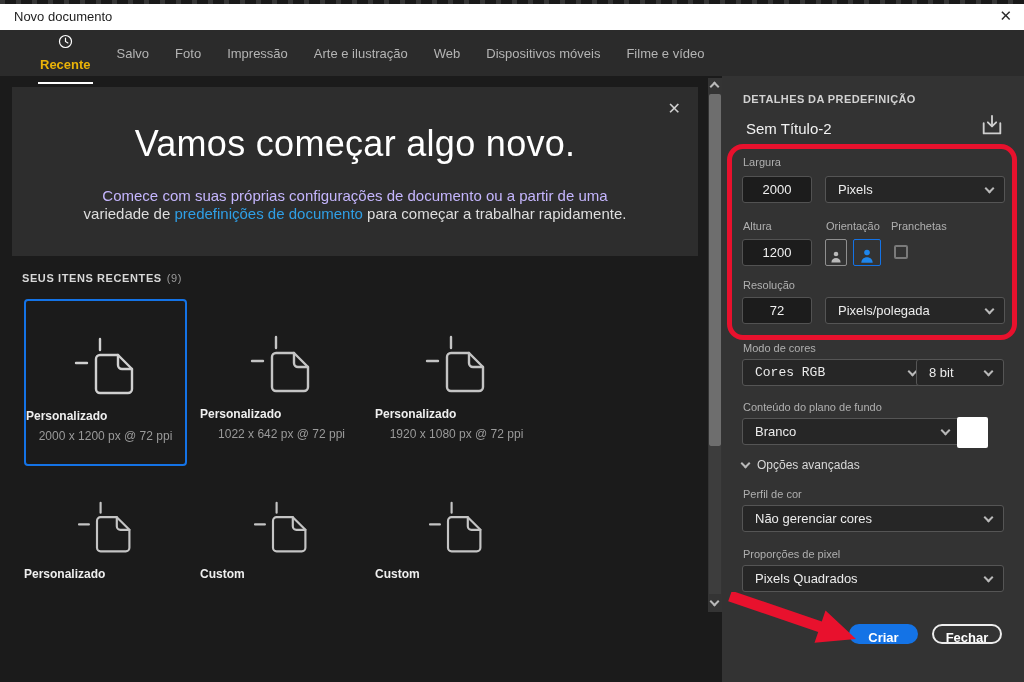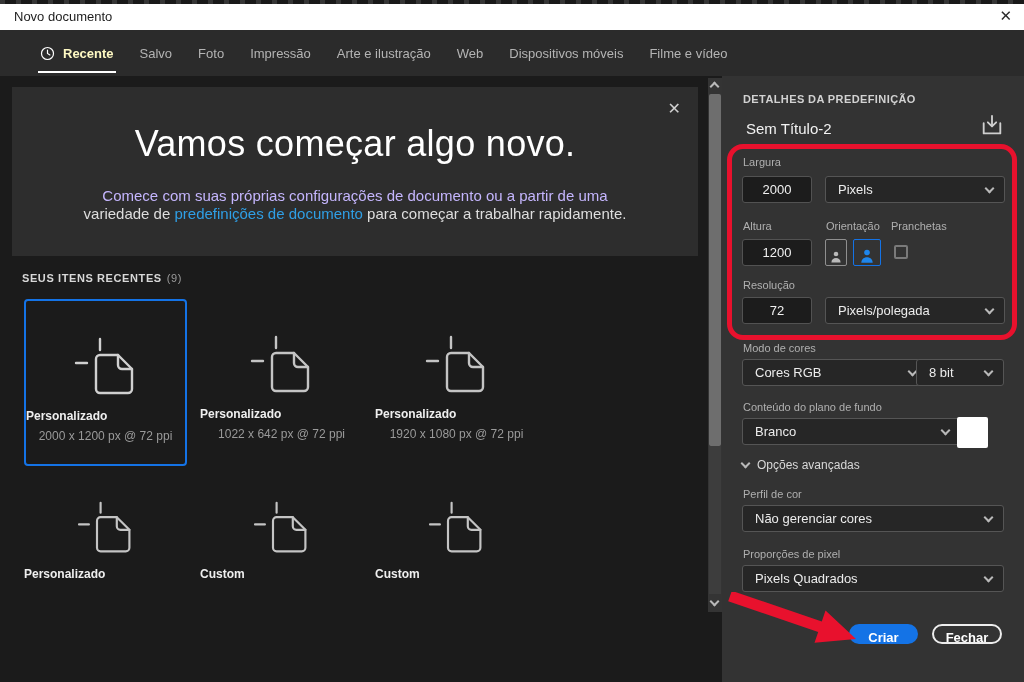--- a/index.html
+++ b/index.html
@@ -12,21 +12,21 @@
 
   
   .titlebar { position:absolute; left:0; top:4px; width:1024px; height:26px; background:#ffffff; }
   .titlebar .t { position:absolute; left:14px; top:5px; font-size:13px; color:#1d1d1d; }
   .titlebar .x { position:absolute; right:12px; top:3px; font-size:15px; color:#2b2b2b; cursor:default; }
 
   
   .tabbar { position:absolute; left:0; top:30px; width:1024px; height:46px; background:#2b2b2b;
     display:flex; align-items:center; padding-left:40px; gap:26px; }
   .tab { font-size:13px; color:#b4b4b4; white-space:nowrap; }
-  .tab.active { color:#fef9c3; font-weight:bold; display:inline-flex; align-items:center; gap:8px; position:relative; }
+  .tab.active { color:#eab308; font-weight:bold; display:inline-flex; align-items:center; gap:8px; position:relative;flex-direction:column; }
   .tab.active::after { content:""; position:absolute; left:-2px; right:-2px; bottom:-12px; height:2px; background:#fff; }
 
   
   .banner { position:absolute; left:12px; top:87px; width:686px; height:169px; background:#2d2d2d; }
   .banner .bx { position:absolute; right:17px; top:12px; font-size:16px; color:#cfcfcf; }
   .banner h1 { position:absolute; top:36px; left:0; width:100%; text-align:center;
     color:#fff; font-size:36px; font-weight:500; letter-spacing:.3px; }
   .banner .d1 { position:absolute; top:100px; left:0; width:100%; text-align:center; color:#c4b5fd; font-size:15px; }
   .banner .d2 { position:absolute; top:118px; left:0; width:100%; text-align:center; color:#dedede; font-size:15px; }
   .banner .lnk { color:#2f9fe6; }
@@ -245,21 +245,21 @@
           <path d="M3.5 23c0-5 3.8-8.2 8.5-8.2s8.5 3.2 8.5 8.2z" fill="#1e86ec"></path>
         </svg>
     </div>
     <div class="checkbox"></div>
 
     <div class="flabel" style="left:21px; top:203px;">Resolução</div>
     <div class="inputbox" style="left:20px; top:221px;">72</div>
     <div class="dd" style="left:103px; top:221px; width:180px;"><span>Pixels/polegada</span><span class="chev dchev"></span></div>
 
     <div class="flabel" style="left:21px; top:266px;">Modo de cores</div>
-    <div class="dd" style="left:20px; top:283px; width:186px;"><span>Cores RGB</span><span class="chev dchev"></span></div>
+    <div class="dd" style="left:20px; top:283px; width:186px;font-family:Liberation Mono, monospace;"><span>Cores RGB</span><span class="chev dchev"></span></div>
     <div class="dd" style="left:194px; top:283px; width:88px;"><span>8 bit</span><span class="chev dchev"></span></div>
 
     <div class="flabel" style="left:21px; top:325px;">Conteúdo do plano de fundo</div>
     <div class="dd" style="left:20px; top:342px; width:219px;"><span>Branco</span><span class="chev dchev"></span></div>
     <div class="swatch"></div>
 
     <div class="advanced">
       <span class="chev dchev"></span>
       <span>Opções avançadas</span>
     </div>

